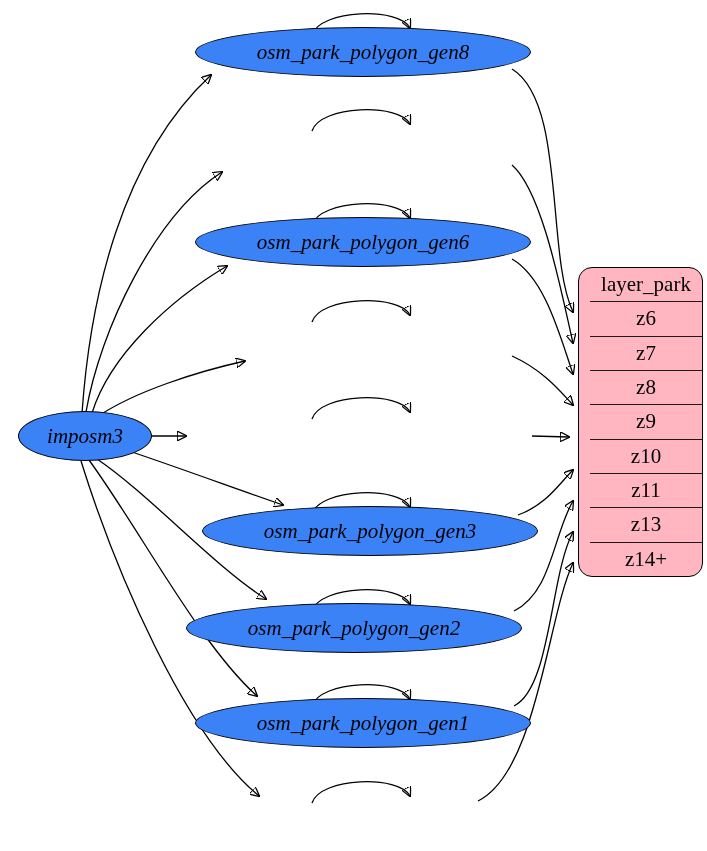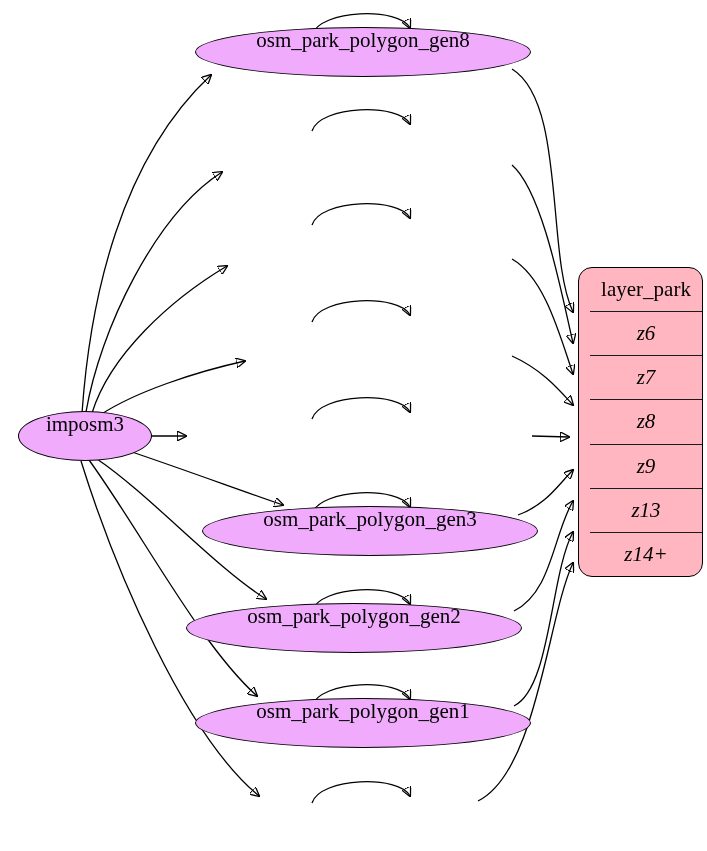--- a/index.html
+++ b/index.html
@@ -4,34 +4,35 @@
 <style>
   html,body{margin:0;padding:0;background:#ffffff;}
   #canvas{
     position:relative;width:707px;height:851px;background:#ffffff;overflow:hidden;
     font-family:"Liberation Serif","DejaVu Serif",serif;color:#000000;
   }
   #edges{position:absolute;left:0;top:0;width:707px;height:851px;}
   #edges path, #edges line{stroke:#000000;stroke-width:1.3;fill:none;}
   .ellipse{
     position:absolute;border:1.4px solid #000000;border-radius:50%;
-    background:#f0abfc;display:flex;justify-content:center;
+    background:#3b82f6;display:flex;align-items:center;justify-content:center;
     box-sizing:border-box;
+    font-style:italic;
   }
   .ellipse span{font-size:21px;white-space:nowrap;}
   .layer-table{
     position:absolute;left:578px;top:267px;width:125px;height:310px;
     background:#ffb6c1;border:1.6px solid #000000;border-radius:14px;
     box-sizing:border-box;display:flex;flex-direction:column;overflow:hidden;padding-left:11px;
   }
   .lt-cell{
     flex:1 1 0;display:flex;align-items:center;justify-content:center;
     font-size:21px;box-sizing:border-box;
   }
-  .lt-cell + .lt-cell{border-top:1.4px solid #1a1a1a;font-style:italic;}
+  .lt-cell + .lt-cell{border-top:1.4px solid #1a1a1a;}
 </style>
 </head>
 <body>
 
 <div id="canvas">
 
   <svg id="edges" viewBox="0 0 707 851" xmlns="http://www.w3.org/2000/svg">
     <defs>
       <marker id="arrow" viewBox="0 0 10 10" refX="9" refY="5" markerWidth="7.5" markerHeight="7.5" orient="auto-start-reverse">
         <path d="M0,0 L10,5 L0,10 z" fill="#000000" stroke="none"></path>
@@ -69,33 +70,38 @@
     <path marker-end="url(#arrow)" d="M 312,803 C 320,777 400,775 410,796"></path>
   </svg>
 
   <div class="ellipse" style="left:18px;top:411px;width:134px;height:50px">
     <span>imposm3</span>
   </div>
 
   <div class="ellipse" style="left:195px;top:27px;width:336px;height:50px">
     <span>osm_park_polygon_gen8</span>
   </div>
+  <div class="ellipse" style="left:195px;top:217px;width:336px;height:50px">
+    <span>osm_park_polygon_gen6</span>
+  </div>
   <div class="ellipse" style="left:202px;top:506px;width:336px;height:50px">
     <span>osm_park_polygon_gen3</span>
   </div>
   <div class="ellipse" style="left:186px;top:603px;width:336px;height:50px">
     <span>osm_park_polygon_gen2</span>
   </div>
   <div class="ellipse" style="left:195px;top:698px;width:336px;height:50px">
     <span>osm_park_polygon_gen1</span>
   </div>
 
   <div class="layer-table">
     <div class="lt-cell">layer_park</div>
     <div class="lt-cell">z6</div>
     <div class="lt-cell">z7</div>
     <div class="lt-cell">z8</div>
     <div class="lt-cell">z9</div>
+    <div class="lt-cell">z10</div>
+    <div class="lt-cell">z11</div>
     <div class="lt-cell">z13</div>
     <div class="lt-cell">z14+</div>
   </div>
 
 </div>
 
 </body></html>

